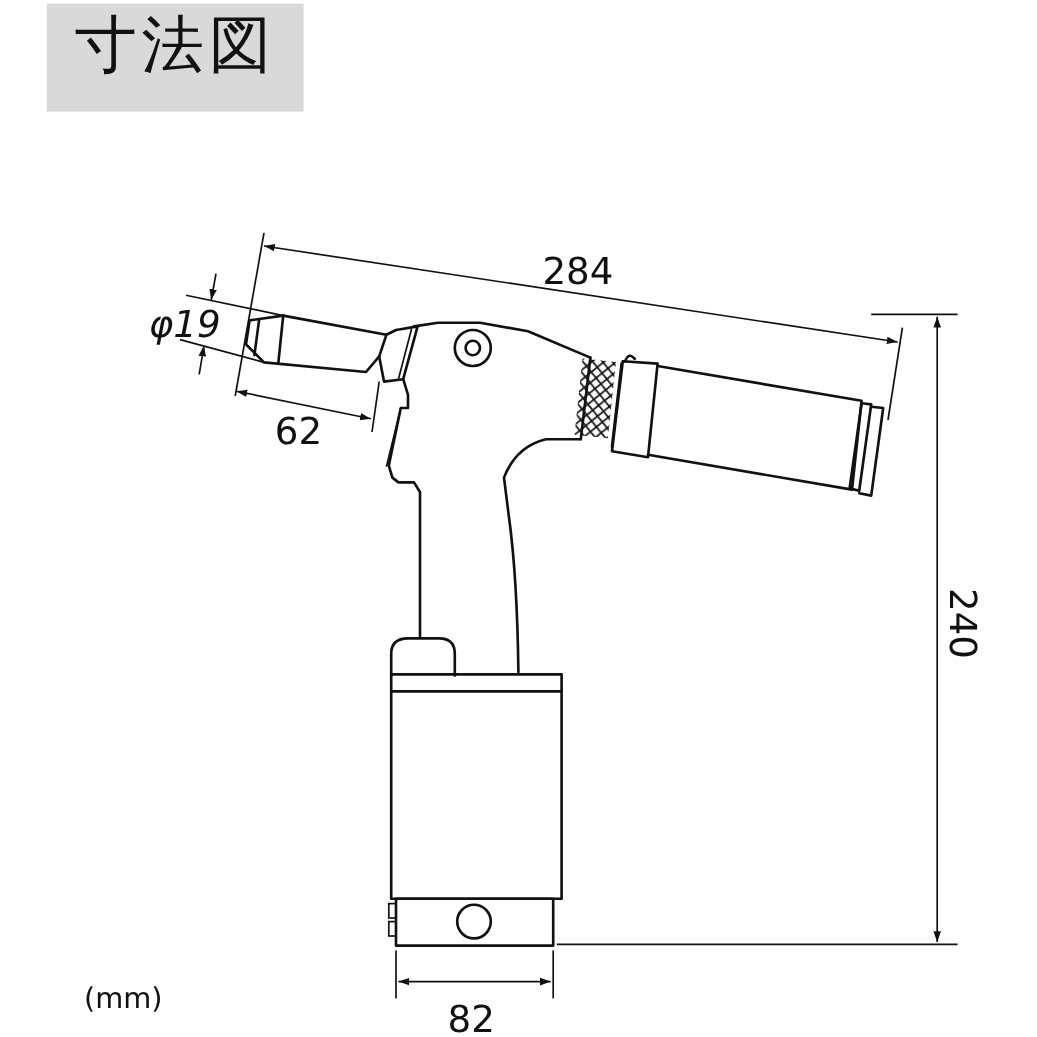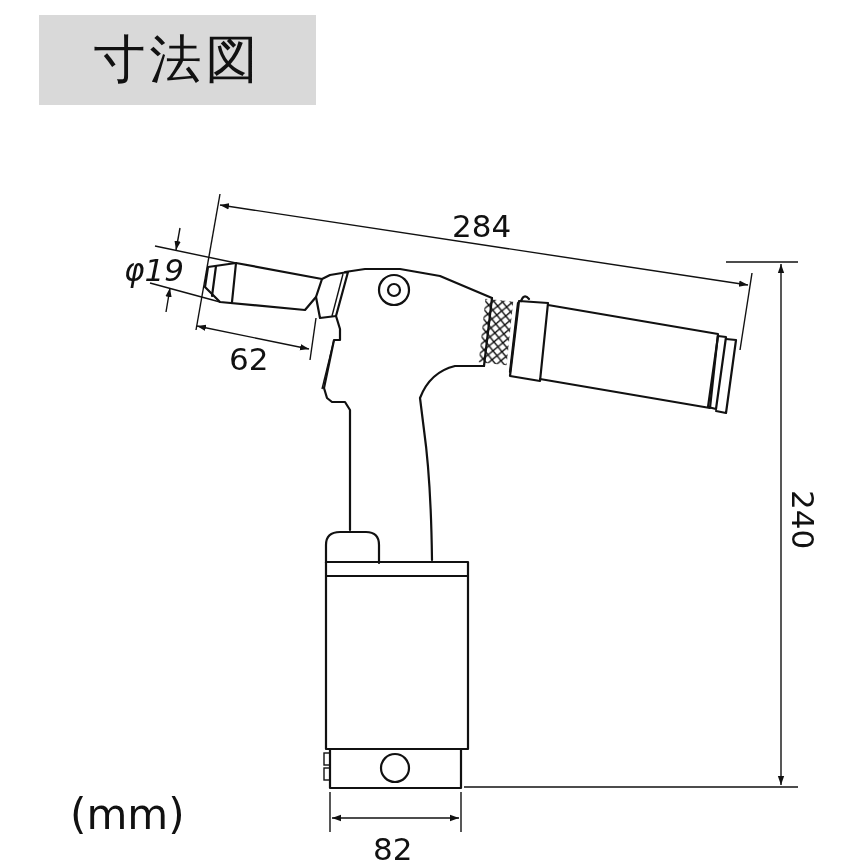--- a/index.html
+++ b/index.html
@@ -1,23 +1,23 @@
 <!DOCTYPE html>
 <html><head>
   <meta charset="utf-8">
   <style>
     html, body { margin: 0; padding: 0; background: #ffffff; }
     body { width: 864px; height: 864px; position: relative; overflow: hidden; font-family: "DejaVu Sans", sans-serif; }
-    .title-box { position: absolute; left: 39px; top: 15px; width: 277px; height: 90px; background: #d9d9d9; display: flex; align-items: center; justify-content: center; }
+    .title-box { position: absolute; left: 39px; top: 3px; width: 214px; height: 90px; background: #d9d9d9; display: flex; justify-content: center; }
     .title-text { font-size: 52px; color: #111; letter-spacing: 4px; font-family: "DejaVu Sans", sans-serif; }
     svg.drawing { position: absolute; left: 0; top: 0; width: 864px; height: 864px; }
     .ln { stroke: #111; stroke-width: 2.2; fill: none; stroke-linejoin: round; stroke-linecap: round; }
     .thin { stroke: #111; stroke-width: 1.4; fill: none; }
     .dimtext { font-family: "DejaVu Sans", sans-serif; font-size: 31px; fill: #111; }
-    .unit { position: absolute; left: 70px; top: 790px; font-size: 42px; color: #111; font-family: "DejaVu Sans", sans-serif; }
+    .unit { position: absolute; left: 70px; top: 818px; font-size: 24px; color: #111; font-family: "DejaVu Sans", sans-serif; }
   </style>
 </head>
 <body>
 
 <div class="title-box">
   <span class="title-text">寸法図</span>
 </div>
 
 <svg class="drawing" viewBox="0 0 864 864">
   <defs>

